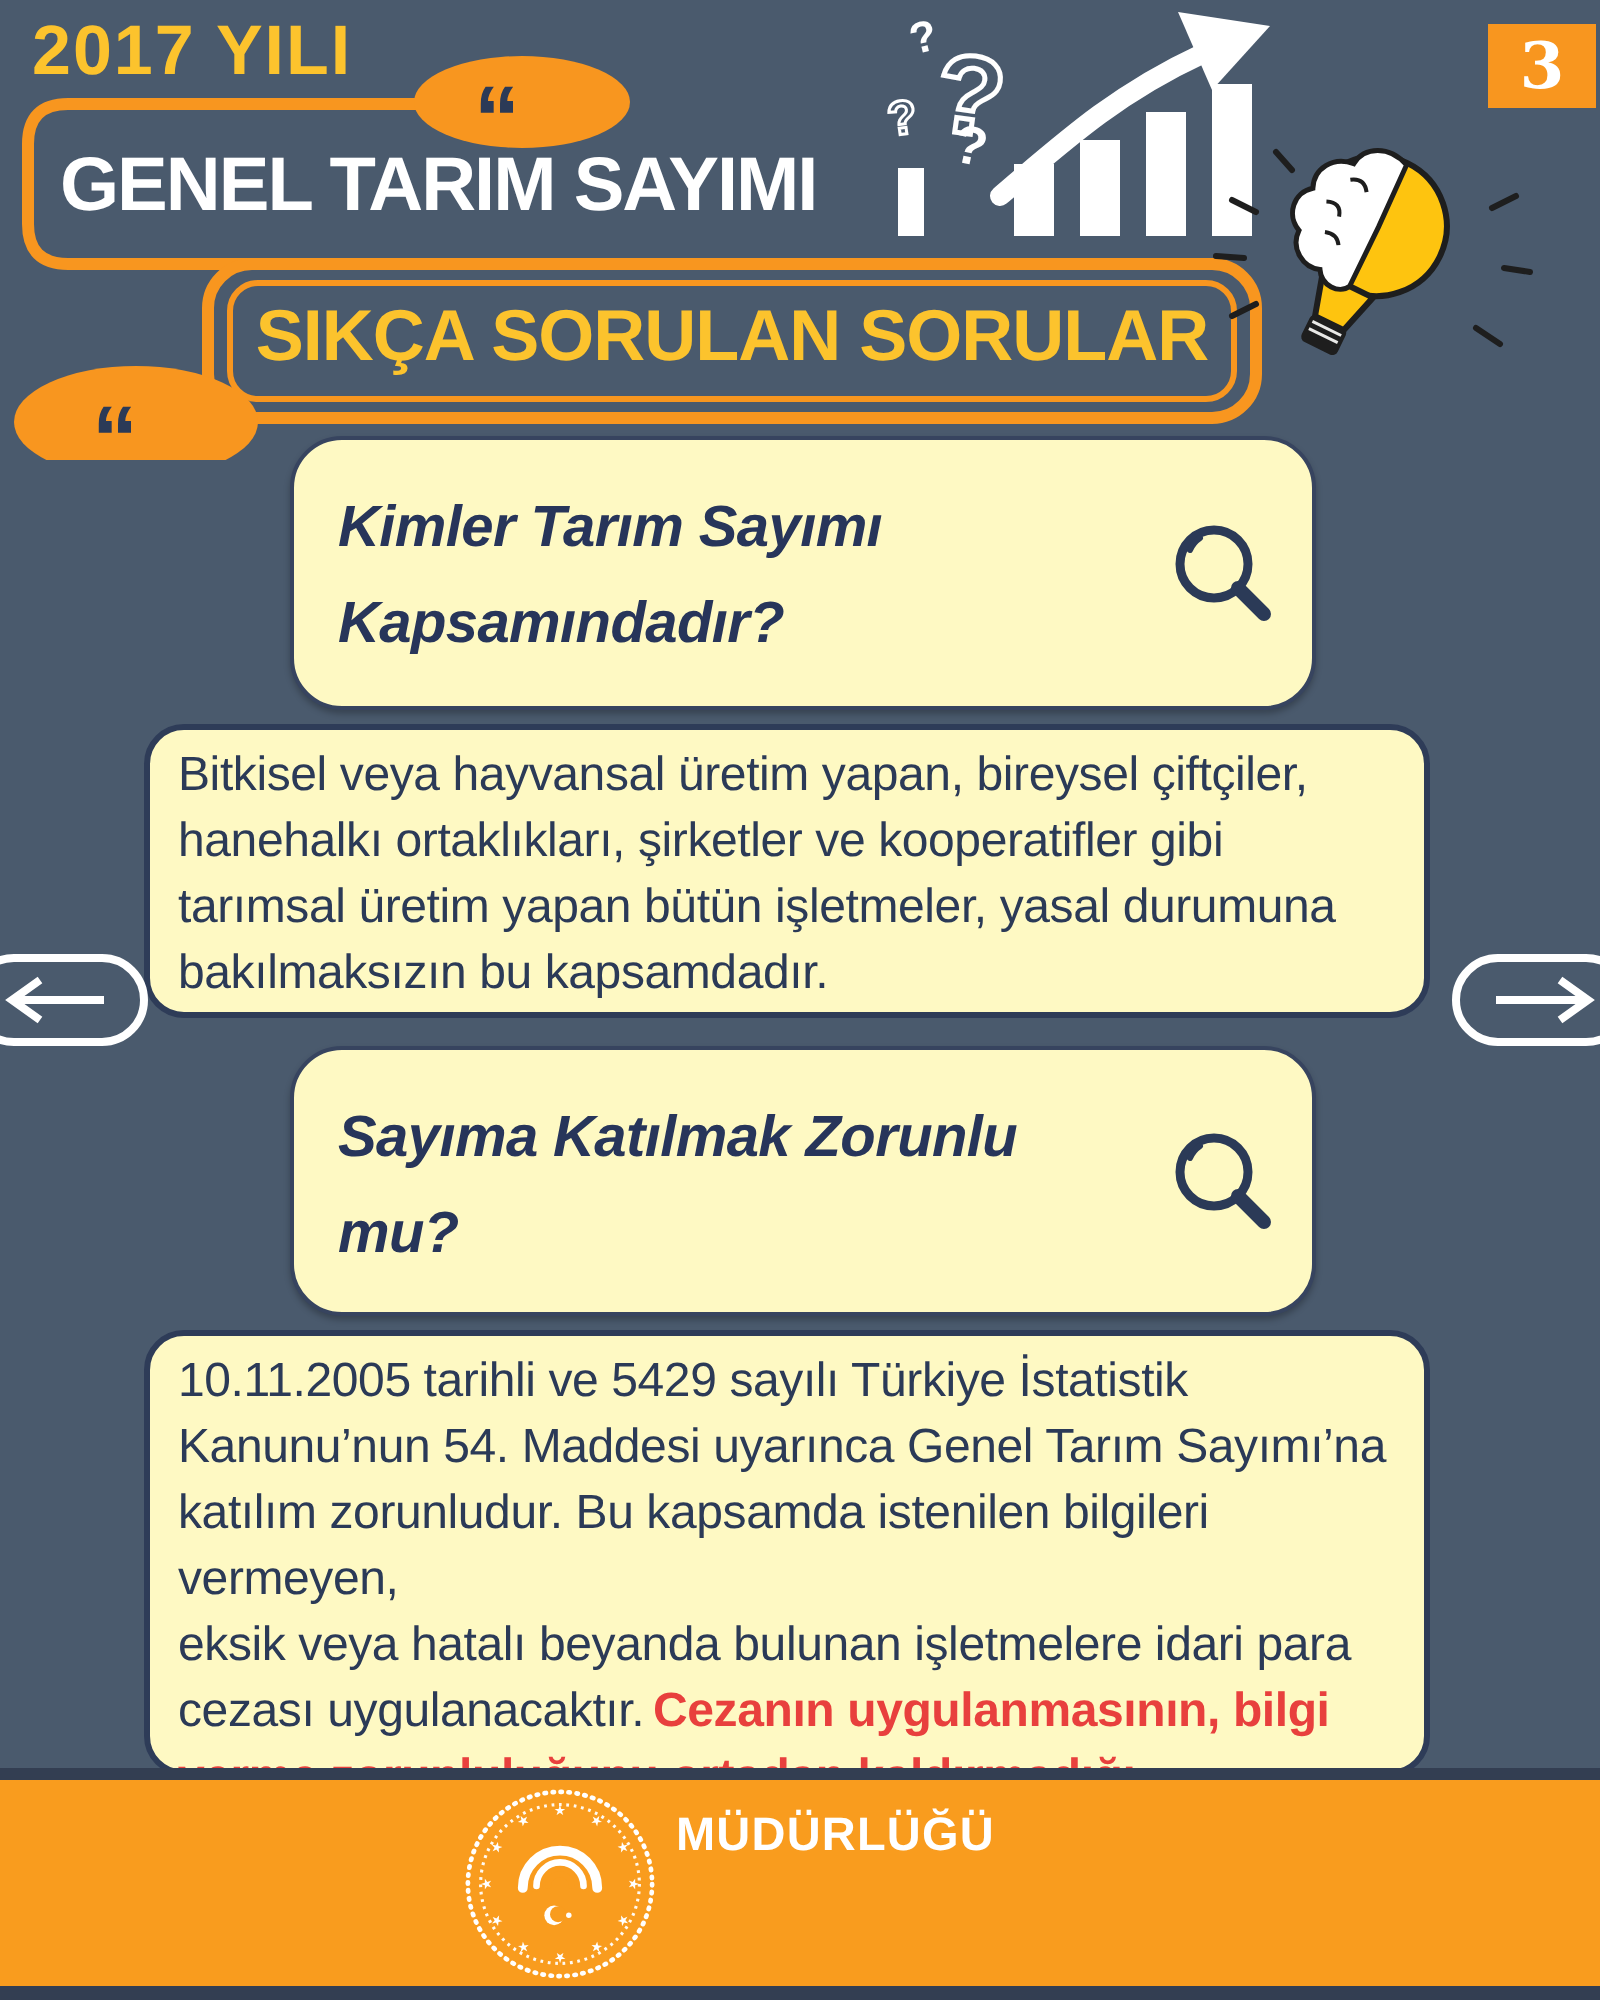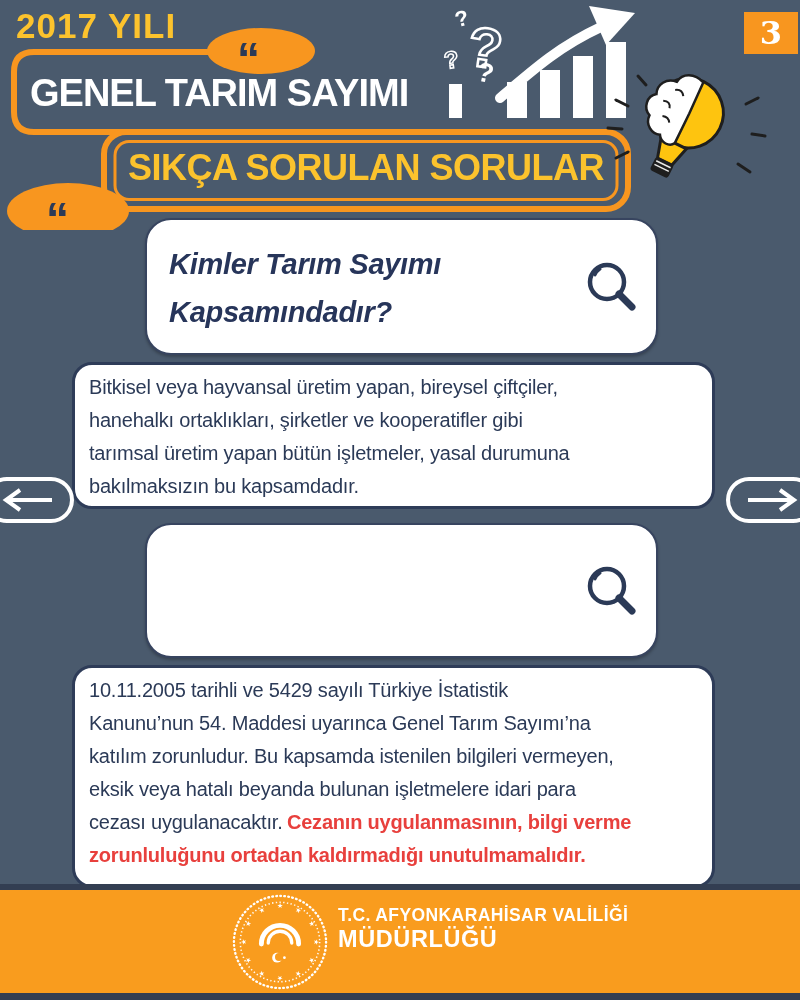--- a/index.html
+++ b/index.html
@@ -19,31 +19,31 @@
   
   .badge{left:744px;top:12px;width:54px;height:42px;background:#f8961f;display:flex;
          align-items:center;justify-content:center;}
   .badge span{font-family:"DejaVu Serif", serif;font-weight:700;font-size:32px;color:#ffffff;}
 
   
   .qm{color:#ffffff;font-weight:800;line-height:1;}
   .qm-outline{color:transparent;-webkit-text-stroke:2.5px #ffffff;font-weight:800;line-height:1;}
 
   
-  .card{background:#ffffff;box-sizing:border-box;}
+  .card{background:#fef9c3;box-sizing:border-box;}
   .qcard{left:145px;width:513px;border-radius:26px;border:2px solid #37445f;
          box-shadow:0 2px 3px rgba(0,0,0,.25);}
   .q1card{top:218px;height:137px;}
   .q2card{top:523px;height:135px;}
   .qtext{position:absolute;left:22px;top:20px;font-size:29px;line-height:48px;font-weight:700;
          font-style:italic;color:#27355a;white-space:pre-line;letter-spacing:-0.3px;}
   .acard{left:72px;width:643px;border-radius:20px;border:3px solid #2e3c58;padding:6px 14px;}
   .a1card{top:362px;height:147px;}
   .a2card{top:665px;height:223px;}
-  .atext{font-size:20px;line-height:33px;color:#2b3a57;white-space:pre-line;letter-spacing:-0.2px;}
+  .atext{font-size:24px;line-height:33px;color:#2b3a57;white-space:pre-line;letter-spacing:-0.2px;}
   .warn{color:#e8403d;font-weight:700;}
   .mag{position:absolute;right:14px;top:50%;transform:translateY(-50%);}
 
   
   .pill{width:90px;height:46px;border:4px solid #ffffff;border-radius:27px;top:477px;
         display:flex;align-items:center;justify-content:center;box-sizing:border-box;}
   .pill-left{left:-16px;}
   .pill-right{left:726px;}
 
   
@@ -142,20 +142,22 @@
     </svg>
   </div>
   <div class="abs pill pill-right">
     <svg width="58" height="24" viewBox="0 0 58 24">
       <line x1="6" y1="12" x2="52" y2="12" stroke="#ffffff" stroke-width="4"></line>
       <polyline points="38,2 52,12 38,22" fill="none" stroke="#ffffff" stroke-width="4" stroke-linejoin="miter"></polyline>
     </svg>
   </div>
 
   <div class="abs card qcard q2card">
+    <div class="qtext">Sayıma Katılmak Zorunlu
+mu?</div>
     <svg class="mag" width="60" height="60" viewBox="0 0 60 60">
       <circle cx="25" cy="25" r="17" fill="none" stroke="#2b3a57" stroke-width="4.5"></circle>
       <path d="M 13 18 A 14 14 0 0 1 18 12" fill="none" stroke="#2b3a57" stroke-width="3" stroke-linecap="round"></path>
       <line x1="37" y1="37" x2="50" y2="50" stroke="#2b3a57" stroke-width="7" stroke-linecap="round"></line>
     </svg>
   </div>
 
   <div class="abs card acard a2card">
     <span class="atext">10.11.2005 tarihli ve 5429 sayılı Türkiye İstatistik
 Kanunu’nun 54. Maddesi uyarınca Genel Tarım Sayımı’na
@@ -190,17 +192,16 @@
       <path d="M37 52 A 13 13 0 0 1 63 52" stroke-width="4" stroke="#f99c1e"></path>
       <path d="M38 51 A 12 12 0 0 1 62 51" stroke-width="3.4"></path>
       <path d="M44 51 A 6 6 0 0 1 56 51" stroke-width="3" stroke="#f99c1e"></path>
     </g>
     <circle cx="47" cy="66" r="5" fill="#ffffff"></circle>
     <circle cx="49" cy="65.4" r="4.1" fill="#f99c1e"></circle>
     <circle cx="54.5" cy="66" r="1.4" fill="#ffffff"></circle>
   </svg>
 
   <div class="abs f-text">
-    <div class="f-line1">T.C. AFYONKARAHİSAR VALİLİĞİ</div>
     <div class="f-line3">MÜDÜRLÜĞÜ</div>
   </div>
 
 </div>
 
 </body></html>

